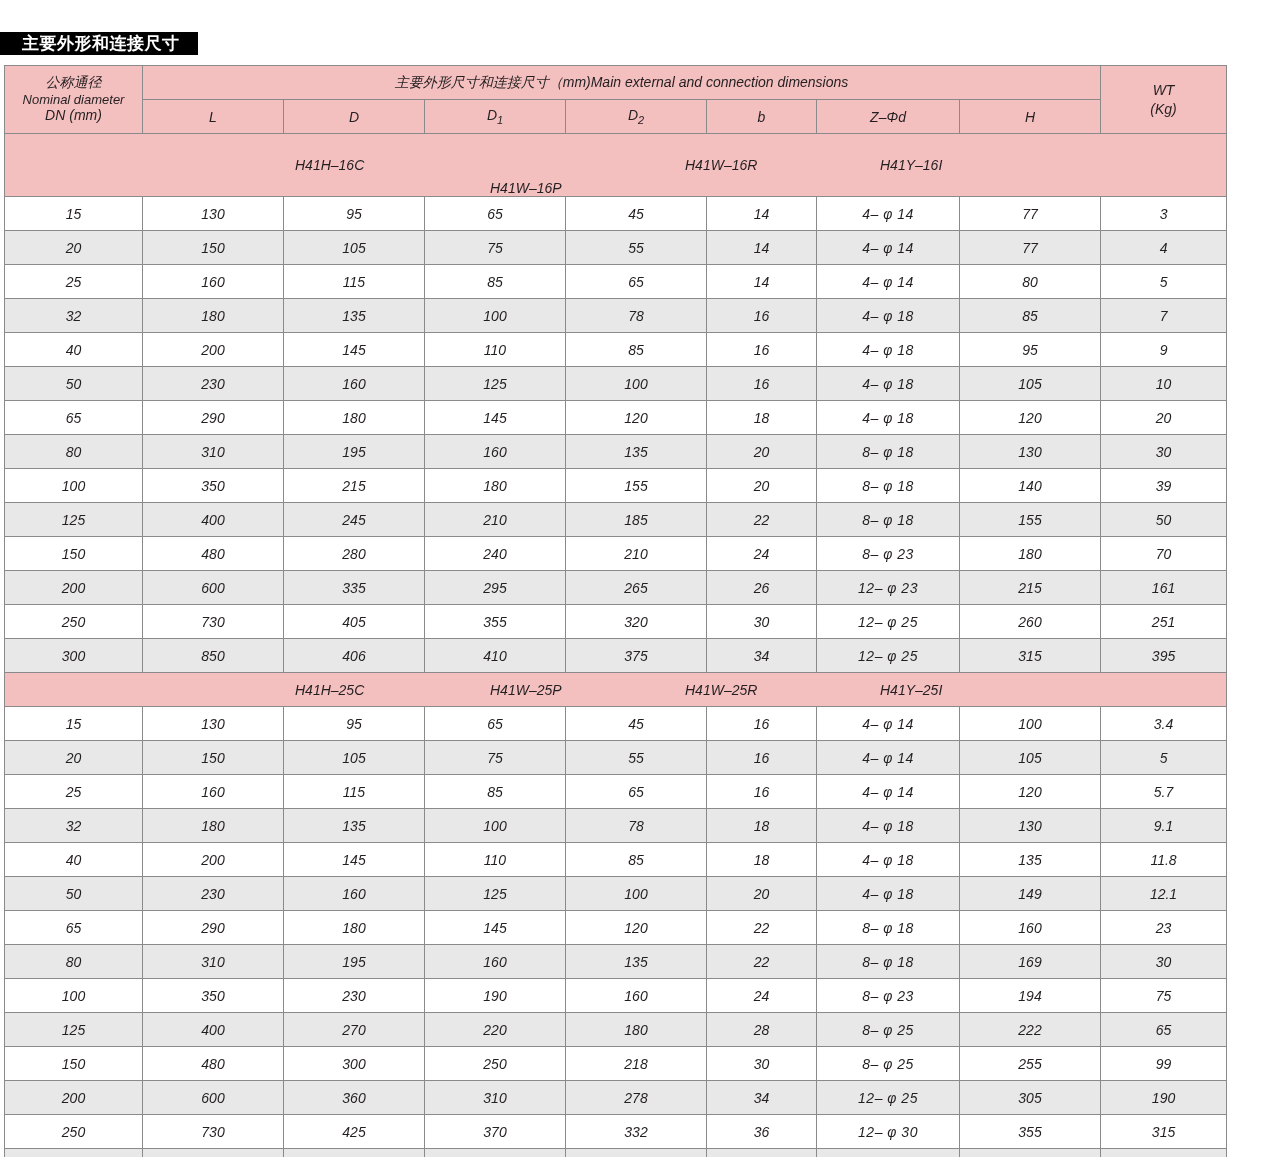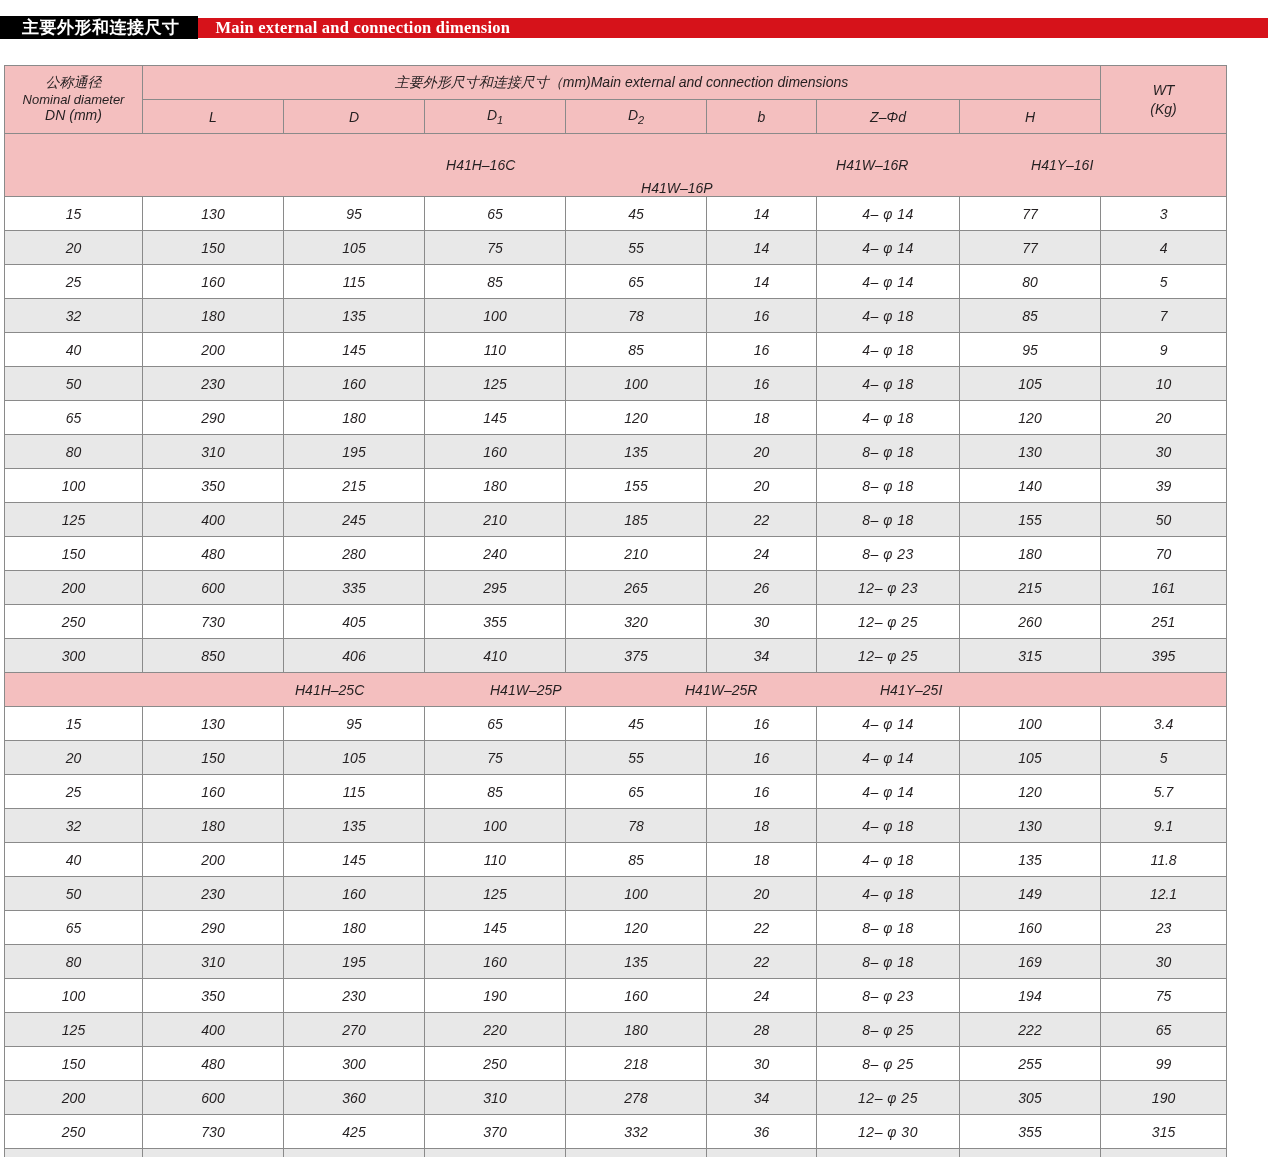--- a/index.html
+++ b/index.html
@@ -11,21 +11,21 @@
     width: 1268px;
     height: 1157px;
     font-family: "Liberation Sans", sans-serif;
     color: #231f20;
     overflow: hidden;
   }
 
   
   .banner {
     display: flex;
-    align-items: center;
+    align-items: flex-end;
     height: 55px;
     width: 100%;
   }
   .banner-cn {
     background: #000000;
     color: #ffffff;
     font-size: 17px;
     font-weight: bold;
     display: flex;
     align-items: center;
@@ -120,21 +120,20 @@
   .sub {
     font-size: 11px;
     vertical-align: sub;
   }
 </style>
 </head>
 <body>
 
 <div class="banner">
   <div class="banner-cn">主要外形和连接尺寸</div>
-  <div class="banner-en">Main external and connection dimension</div>
 </div>
 
 <div class="table-wrap">
   <table class="dim">
     <colgroup>
       <col style="width:138px">
       <col style="width:141px">
       <col style="width:141px">
       <col style="width:141px">
       <col style="width:141px">
@@ -160,21 +159,21 @@
         <td class="hdr hdr-sub">L</td>
         <td class="hdr hdr-sub">D</td>
         <td class="hdr hdr-sub">D<span class="sub">1</span></td>
         <td class="hdr hdr-sub">D<span class="sub">2</span></td>
         <td class="hdr hdr-sub">b</td>
         <td class="hdr hdr-sub">Z–Φd</td>
         <td class="hdr hdr-sub">H</td>
       </tr>
     <tr class="group-row">
           <td colspan="9">
-            <div style="display: flex; justify-content: flex-end; align-items: center; padding-left: 290px;">
+            <div style="display: flex; justify-content: flex-start; align-items: center; padding-left: 290px;">
               <span class="gname" style="width: 195px; text-align: left;">H41H–16C</span>
               <span class="gname" style="width: 195px; text-align: left; margin-top: 46px;">H41W–16P</span>
               <span class="gname" style="width: 195px; text-align: left;">H41W–16R</span>
               <span class="gname" style="width: 195px; text-align: left;">H41Y–16I</span>
             </div>
           </td>
         </tr>
         <tr class="row-norm">
           <td>15</td>
           <td>130</td>

